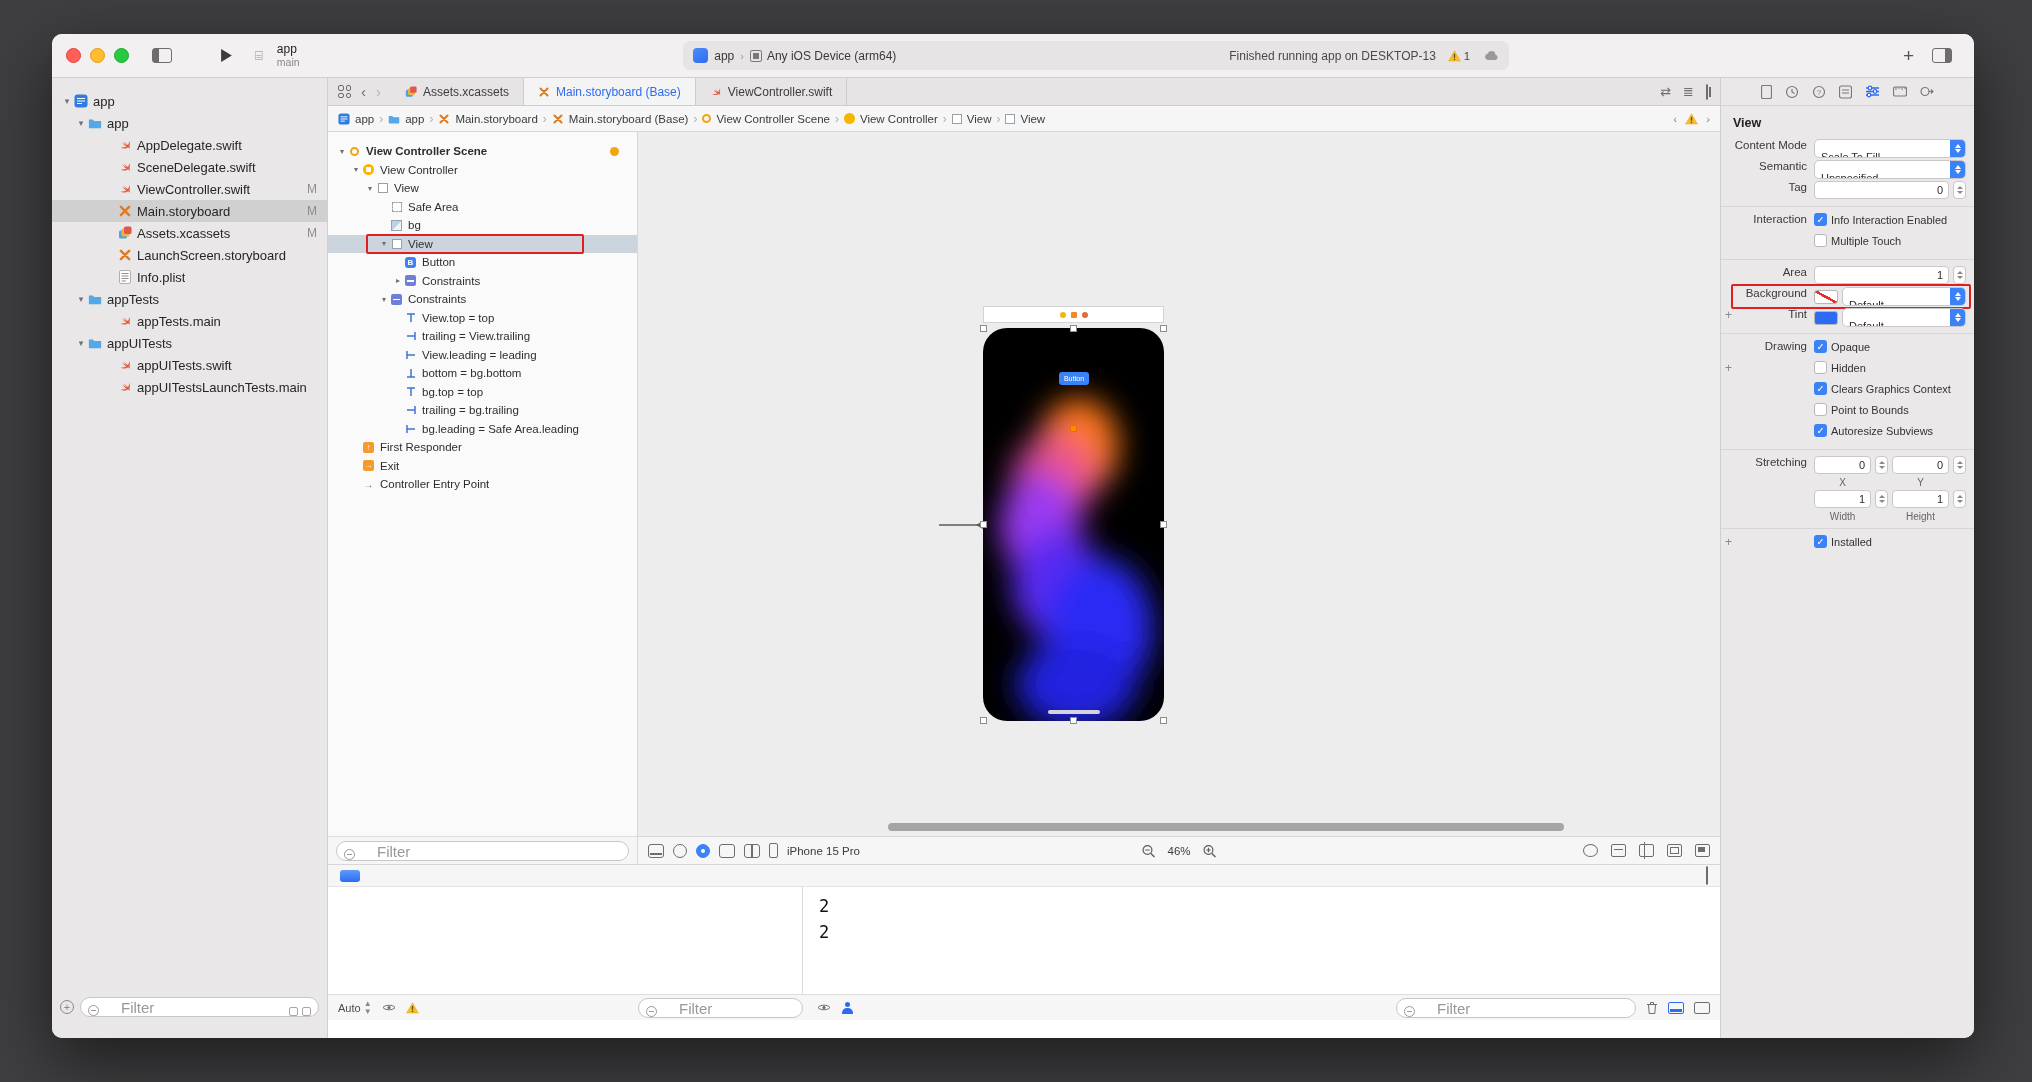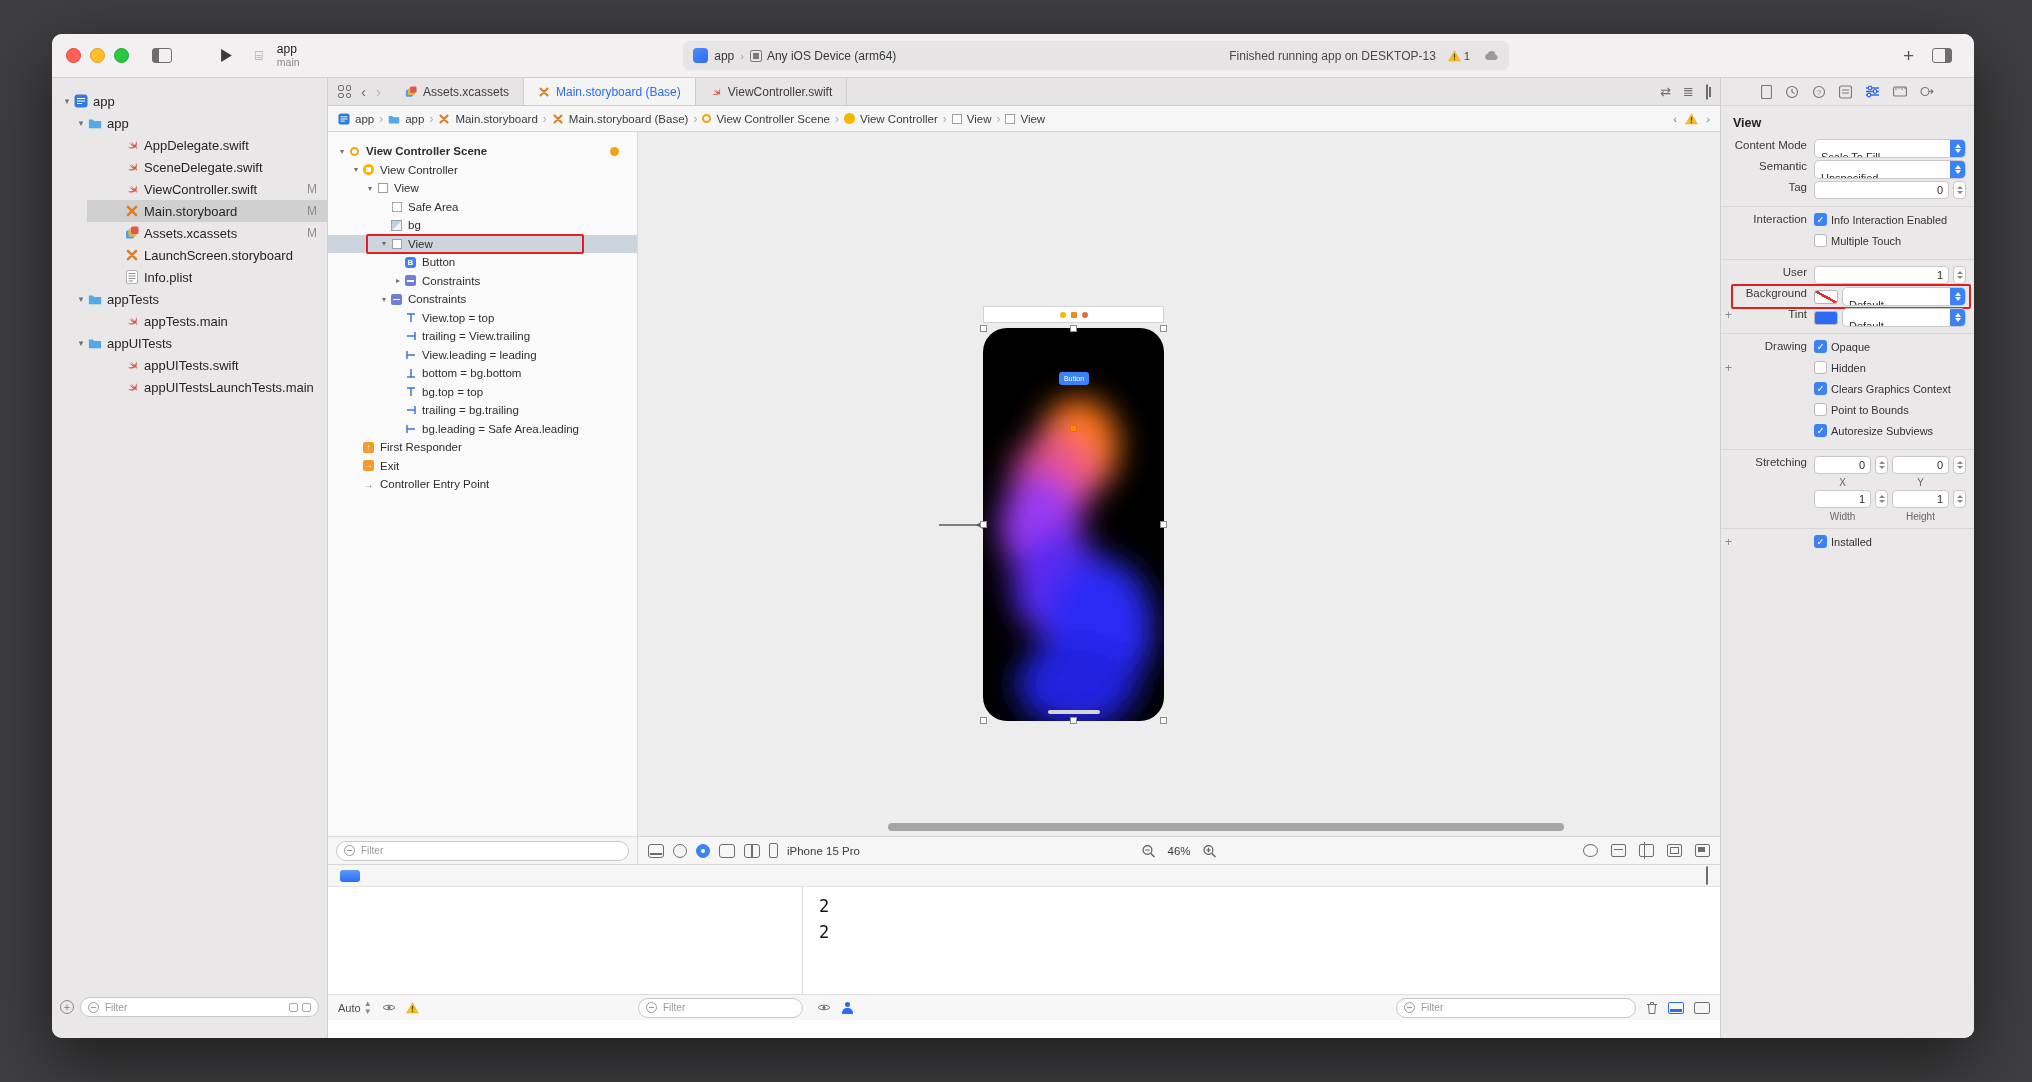--- a/index.html
+++ b/index.html
@@ -36,23 +36,23 @@
 
   
   .navigator { width:276px; background:#e9e7e7; border-right:1px solid #d0cece; display:flex; flex-direction:column; }
   .nav-tree { flex:1; padding-top:12px; overflow:hidden; }
   .nrow { height:22px; display:flex; align-items:center; font-size:13px; color:#262626; }
   .nrow.sel { background:#d1d0d0; }
   .ntri { width:14px; text-align:center; font-size:9px; color:#72706e; flex:0 0 auto; }
   .fic { width:14px; height:14px; margin-right:5px; flex:0 0 auto; }
   .nlabel { white-space:nowrap; overflow:hidden; }
   .badge { margin-left:auto; margin-right:10px; color:#8e8c8c; font-size:12px; }
-  .pl0{padding-left:8px;} .pl1{padding-left:22px;} .pl2{padding-left:24px;margin-left:35px;}
+  .pl0{padding-left:8px;} .pl1{padding-left:22px;} .pl2{padding-left:52px;}
   .nav-filter { height:26px; margin:6px 8px 18px 8px; display:flex; align-items:center; gap:6px; }
-  .ffield { flex:1; height:20px; background:#fff; border:1px solid #c8c6c6; border-radius:10px; display:flex; align-items:center; padding:0 7px; gap:6px; color:#9a9898; font-size:10px; }
+  .ffield { flex:1; height:20px; background:#fff; border:1px solid #c8c6c6; border-radius:10px; display:flex; align-items:flex-end; padding:0 7px; gap:22px; color:#9a9898; font-size:15px; }
   .circ-ic { width:11px; height:11px; border:1.2px solid #9a9898; border-radius:50%; position:relative; flex:0 0 auto; }
   .circ-ic::after { content:""; position:absolute; left:2px; right:2px; top:4px; height:1.2px; background:#9a9898; }
   .f-right { margin-left:auto; display:flex; gap:4px; }
   .sq-ic { width:9px; height:9px; border:1.2px solid #a8a6a6; border-radius:2px; }
   .plus-circ { width:14px; height:14px; border:1.3px solid #8a8888; border-radius:50%; color:#8a8888; font-size:11px; line-height:12px; text-align:center; }
   .plus-circ::before { content:"+"; }
 
   
   .editor { flex:1; display:flex; flex-direction:column; min-width:0; background:#fff; }
   .tabbar { height:28px; background:#e6e4e4; border-bottom:1px solid #cecccc; display:flex; align-items:stretch; font-size:12px; flex:0 0 auto; }
@@ -890,21 +890,21 @@
           <div class="ictl">
               <span class="cb off"></span>
               <span class="cbl">Multiple Touch</span>
             </div>
         </div>
 
         <div class="idiv"></div>
 
         <div class="irow">
           <span class="iplus"></span>
-          <span class="ilbl">User</span>
+          <span class="ilbl">Area</span>
           <div class="ictl">
               <span class="numfield">1</span>
               <span class="stepper"></span>
             </div>
         </div>
 
         <div class="irow">
           <span class="iplus"></span>
           <span class="ilbl">Background</span>
           <div class="ictl">

